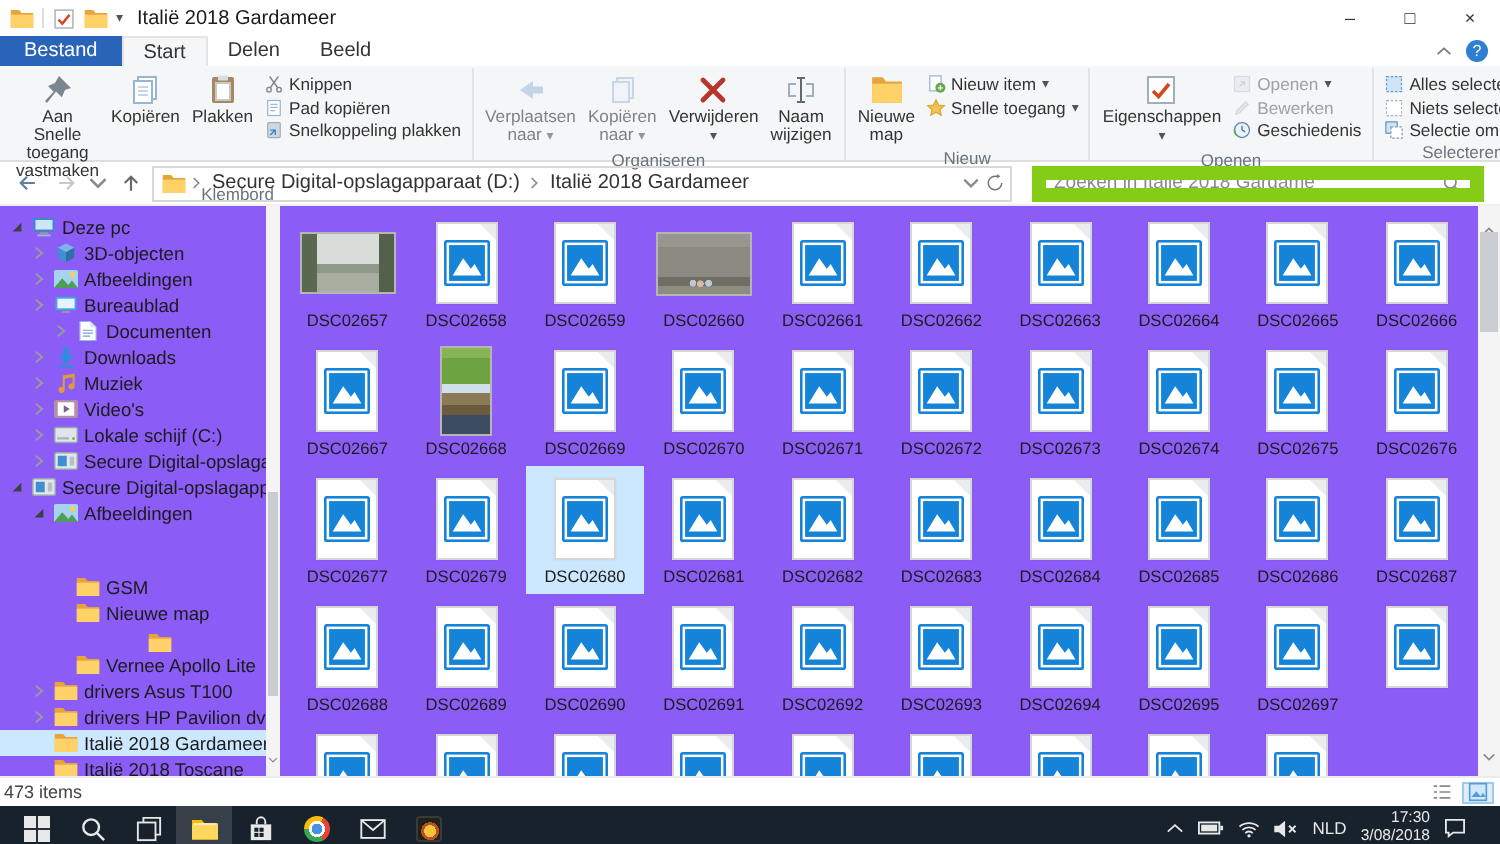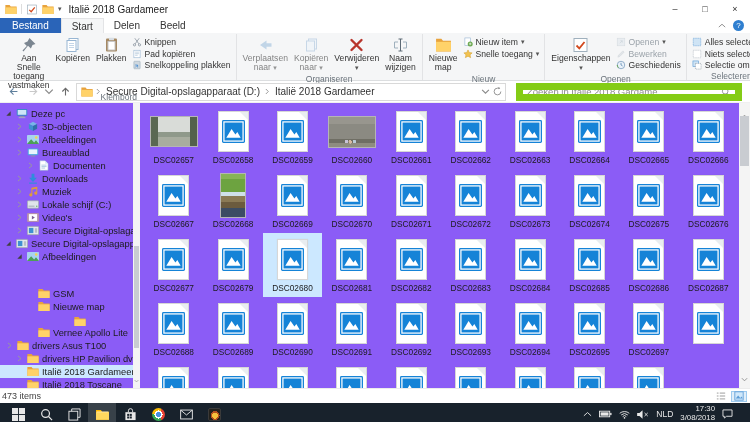--- a/index.html
+++ b/index.html
@@ -570,73 +570,73 @@
             </span>
             <span class="slbl">Muziek</span>
           </div>
           <div class="srow" style="padding-left: 15px;">
             <span class="sexp">
               <svg viewBox="0 0 8 8">
                 <path d="M2.2 1l3.6 3-3.6 3" fill="none" stroke="#9a9a9a" stroke-width="1.1"></path>
               </svg>
             </span>
             <span class="sic">
+              <svg viewBox="0 0 16 12">
+                <rect width="16" height="12" rx="1.5" fill="#b48ead"></rect>
+                <rect x="2.5" y="1.5" width="11" height="9" fill="#fff"></rect>
+                <path fill="#7c5e91" d="M6.5 3.5l4 2.5-4 2.5z"></path>
+              </svg>
+            </span>
+            <span class="slbl">Video's</span>
+          </div>
+          <div class="srow" style="padding-left: 15px;">
+            <span class="sexp">
+              <svg viewBox="0 0 8 8">
+                <path d="M2.2 1l3.6 3-3.6 3" fill="none" stroke="#9a9a9a" stroke-width="1.1"></path>
+              </svg>
+            </span>
+            <span class="sic">
               <svg viewBox="0 0 16 11">
                 <rect x=".5" y=".5" width="15" height="10" rx="1" fill="#dfe5ea" stroke="#9aa4ad"></rect>
                 <rect x="2" y="7" width="8" height="1.5" fill="#aab4bc"></rect>
                 <circle cx="13" cy="7.8" r="1" fill="#67c15e"></circle>
               </svg>
             </span>
             <span class="slbl">Lokale schijf (C:)</span>
           </div>
           <div class="srow" style="padding-left: 15px;">
             <span class="sexp">
               <svg viewBox="0 0 8 8">
                 <path d="M2.2 1l3.6 3-3.6 3" fill="none" stroke="#9a9a9a" stroke-width="1.1"></path>
               </svg>
             </span>
             <span class="sic">
               <svg viewBox="0 0 16 12">
-                <rect width="16" height="12" rx="1.5" fill="#b48ead"></rect>
-                <rect x="2.5" y="1.5" width="11" height="9" fill="#fff"></rect>
-                <path fill="#7c5e91" d="M6.5 3.5l4 2.5-4 2.5z"></path>
-              </svg>
-            </span>
-            <span class="slbl">Video's</span>
-          </div>
-          <div class="srow" style="padding-left: 15px;">
+                <rect x=".5" y=".5" width="15" height="11" rx="1" fill="#e3e8ec" stroke="#9aa4ad"></rect>
+                <rect x="2.5" y="2.5" width="6" height="7" fill="#3f8fd1"></rect>
+                <rect x="10.5" y="3" width="3" height="6" fill="#b6bfc7"></rect>
+              </svg>
+            </span>
+            <span class="slbl">Secure Digital-opslagapparaat (D:)</span>
+          </div>
+          <div class="srow" style="padding-left: 4px;">
             <span class="sexp">
               <svg viewBox="0 0 8 8">
-                <path d="M2.2 1l3.6 3-3.6 3" fill="none" stroke="#9a9a9a" stroke-width="1.1"></path>
+                <path d="M6.5 1.5v5h-5z" fill="#404040"></path>
               </svg>
             </span>
             <span class="sic">
               <svg viewBox="0 0 16 12">
                 <rect x=".5" y=".5" width="15" height="11" rx="1" fill="#e3e8ec" stroke="#9aa4ad"></rect>
                 <rect x="2.5" y="2.5" width="6" height="7" fill="#3f8fd1"></rect>
                 <rect x="10.5" y="3" width="3" height="6" fill="#b6bfc7"></rect>
               </svg>
             </span>
             <span class="slbl">Secure Digital-opslagapparaat (D:)</span>
           </div>
-          <div class="srow" style="padding-left: 4px;">
-            <span class="sexp">
-              <svg viewBox="0 0 8 8">
-                <path d="M6.5 1.5v5h-5z" fill="#404040"></path>
-              </svg>
-            </span>
-            <span class="sic">
-              <svg viewBox="0 0 16 12">
-                <rect x=".5" y=".5" width="15" height="11" rx="1" fill="#e3e8ec" stroke="#9aa4ad"></rect>
-                <rect x="2.5" y="2.5" width="6" height="7" fill="#3f8fd1"></rect>
-                <rect x="10.5" y="3" width="3" height="6" fill="#b6bfc7"></rect>
-              </svg>
-            </span>
-            <span class="slbl">Secure Digital-opslagapparaat (D:)</span>
-          </div>
           <div class="srow" style="padding-left: 15px;">
             <span class="sexp">
               <svg viewBox="0 0 8 8">
                 <path d="M6.5 1.5v5h-5z" fill="#404040"></path>
               </svg>
             </span>
             <span class="sic">
               <svg viewBox="0 0 16 12">
                 <rect width="16" height="12" rx="1" fill="#a8d3f0"></rect>
                 <path fill="#4d9e57" d="M0 12l5.5-6.5 4 4.5 2.5-3 4 5z"></path>
@@ -678,21 +678,21 @@
           <div class="srow" style="padding-left: 26px;">
             <span class="sexp"></span>
             <span class="sic">
               <svg viewBox="0 0 16 13">
                 <path fill="#e8a33d" d="M.5.5h5.6l1.6 2h7.8V12.5H.5z"></path>
                 <path fill="#ffd269" d="M.5 3.6h15v8.9H.5z"></path>
               </svg>
             </span>
             <span class="slbl">Vernee Apollo Lite</span>
           </div>
-          <div class="srow" style="padding-left: 5px;">
+          <div class="srow" style="padding-left: 15px;">
             <span class="sexp">
               <svg viewBox="0 0 8 8">
                 <path d="M2.2 1l3.6 3-3.6 3" fill="none" stroke="#9a9a9a" stroke-width="1.1"></path>
               </svg>
             </span>
             <span class="sic">
               <svg viewBox="0 0 16 13">
                 <path fill="#e8a33d" d="M.5.5h5.6l1.6 2h7.8V12.5H.5z"></path>
                 <path fill="#ffd269" d="M.5 3.6h15v8.9H.5z"></path>
               </svg>

